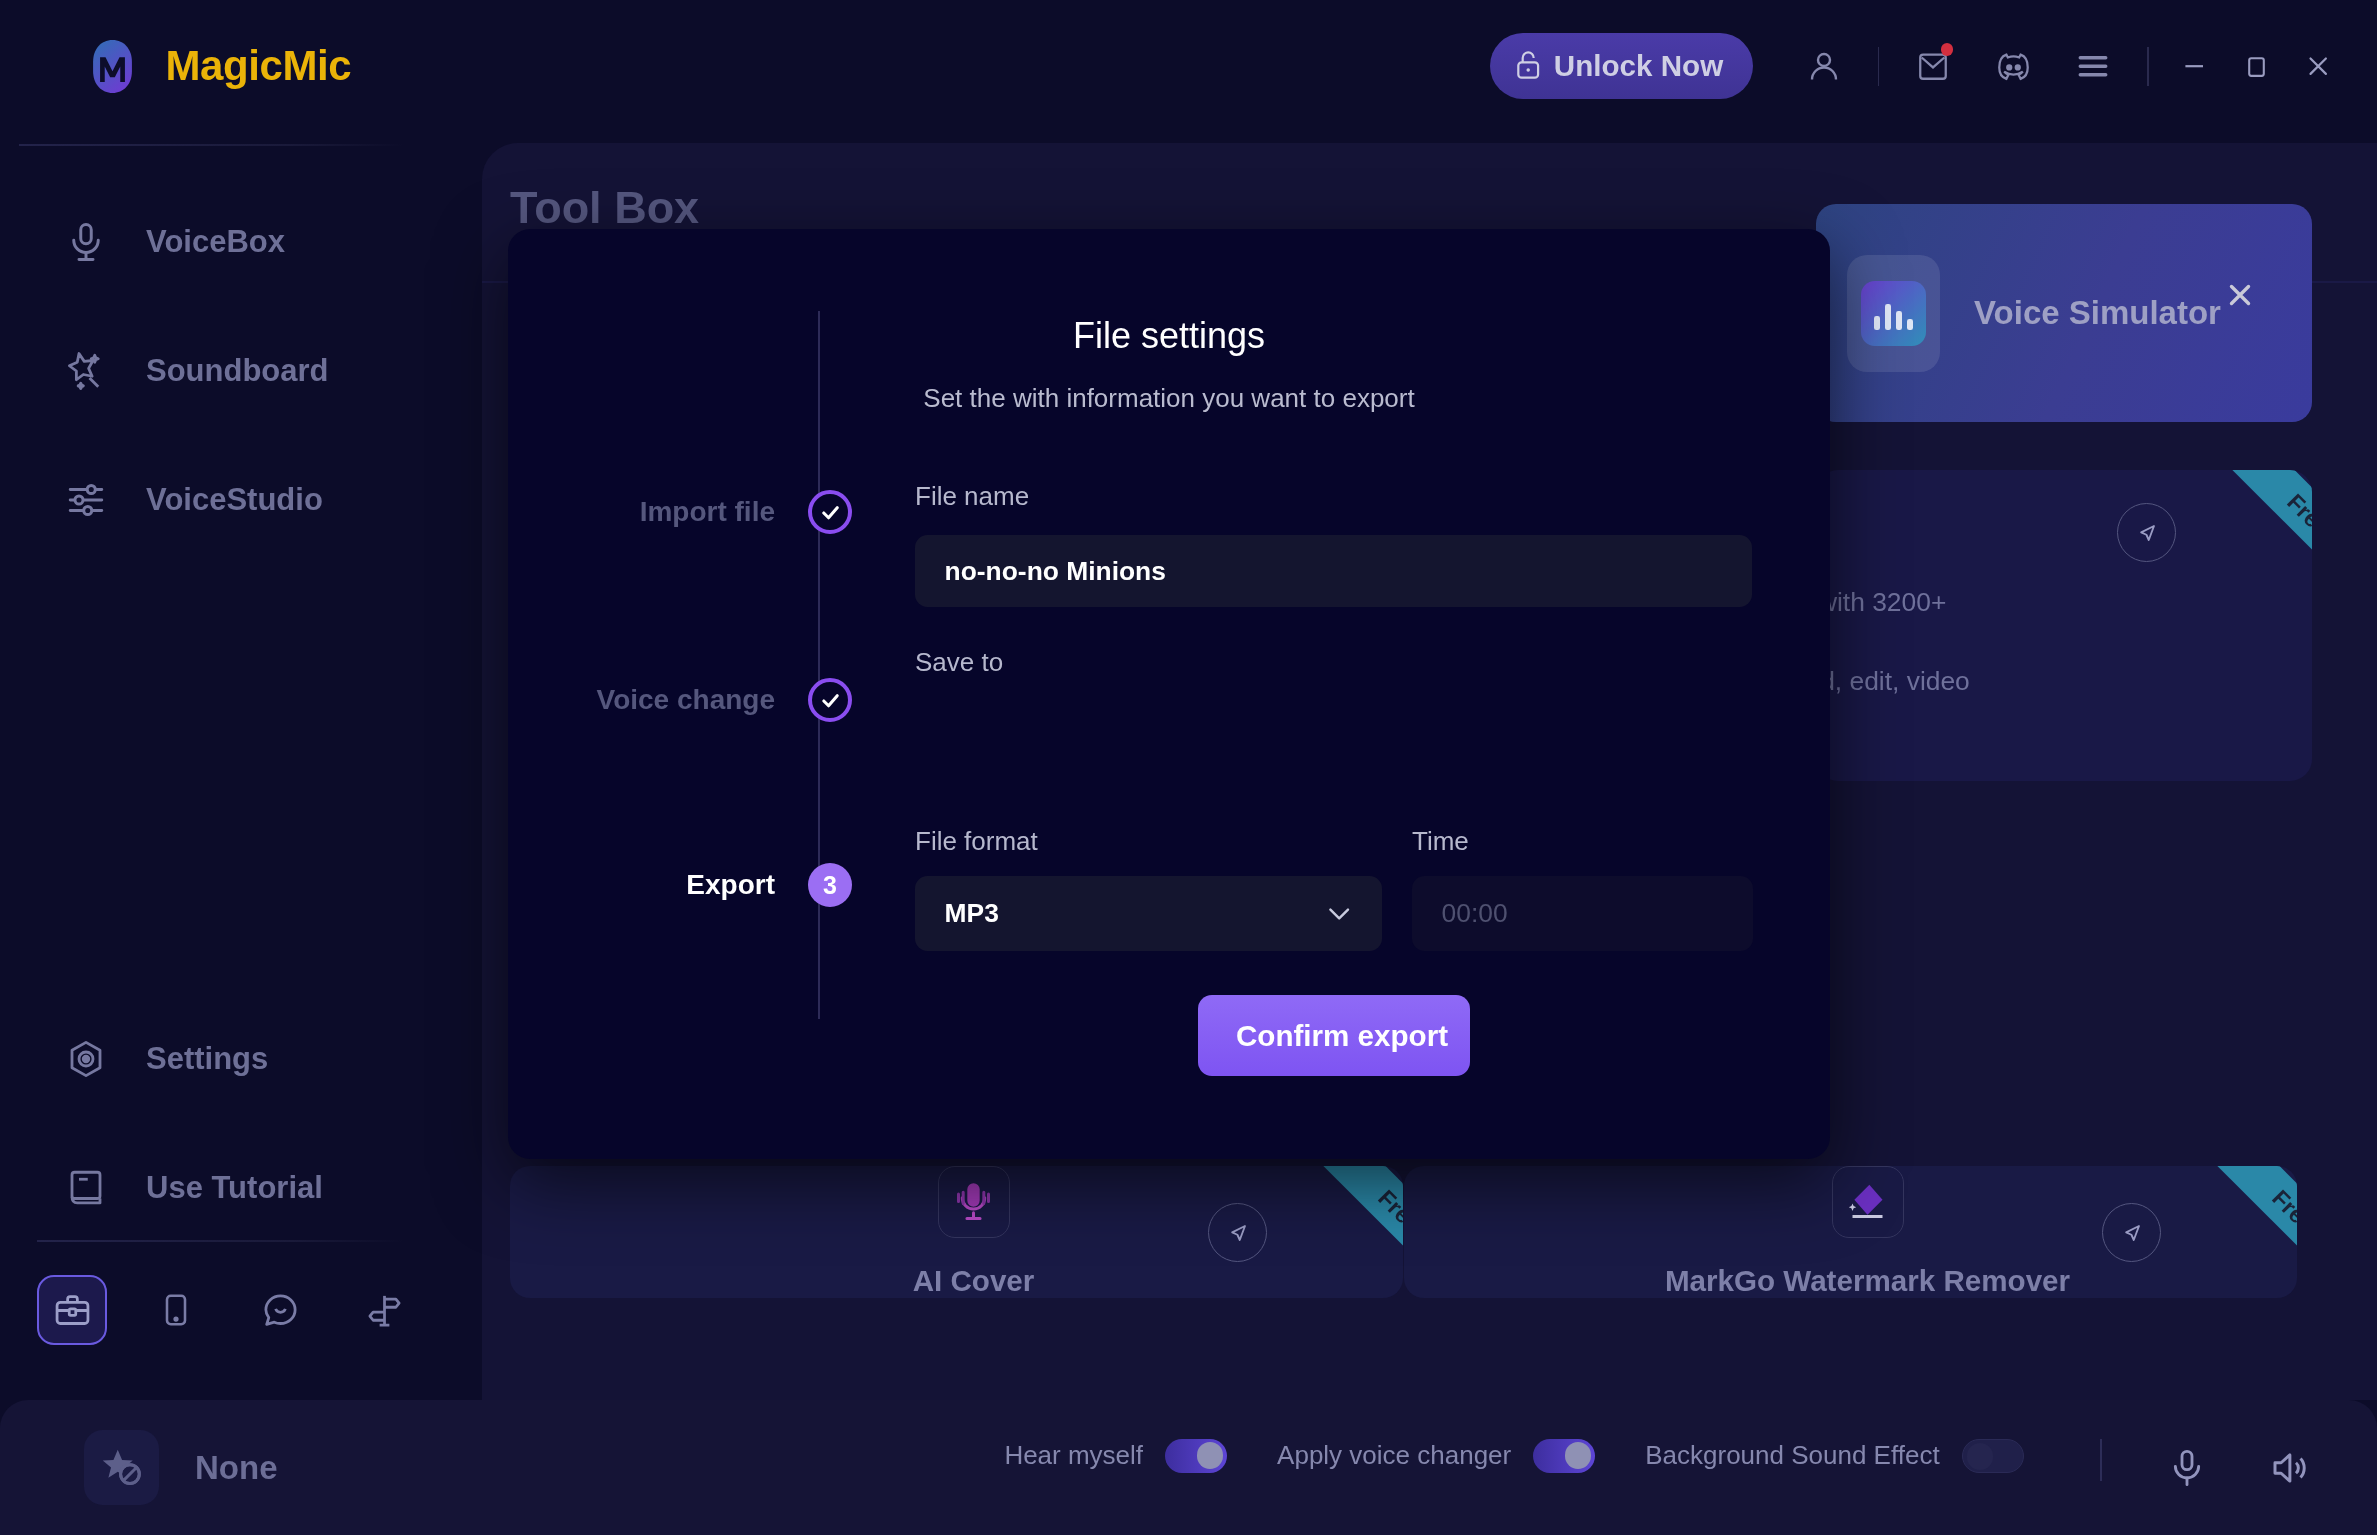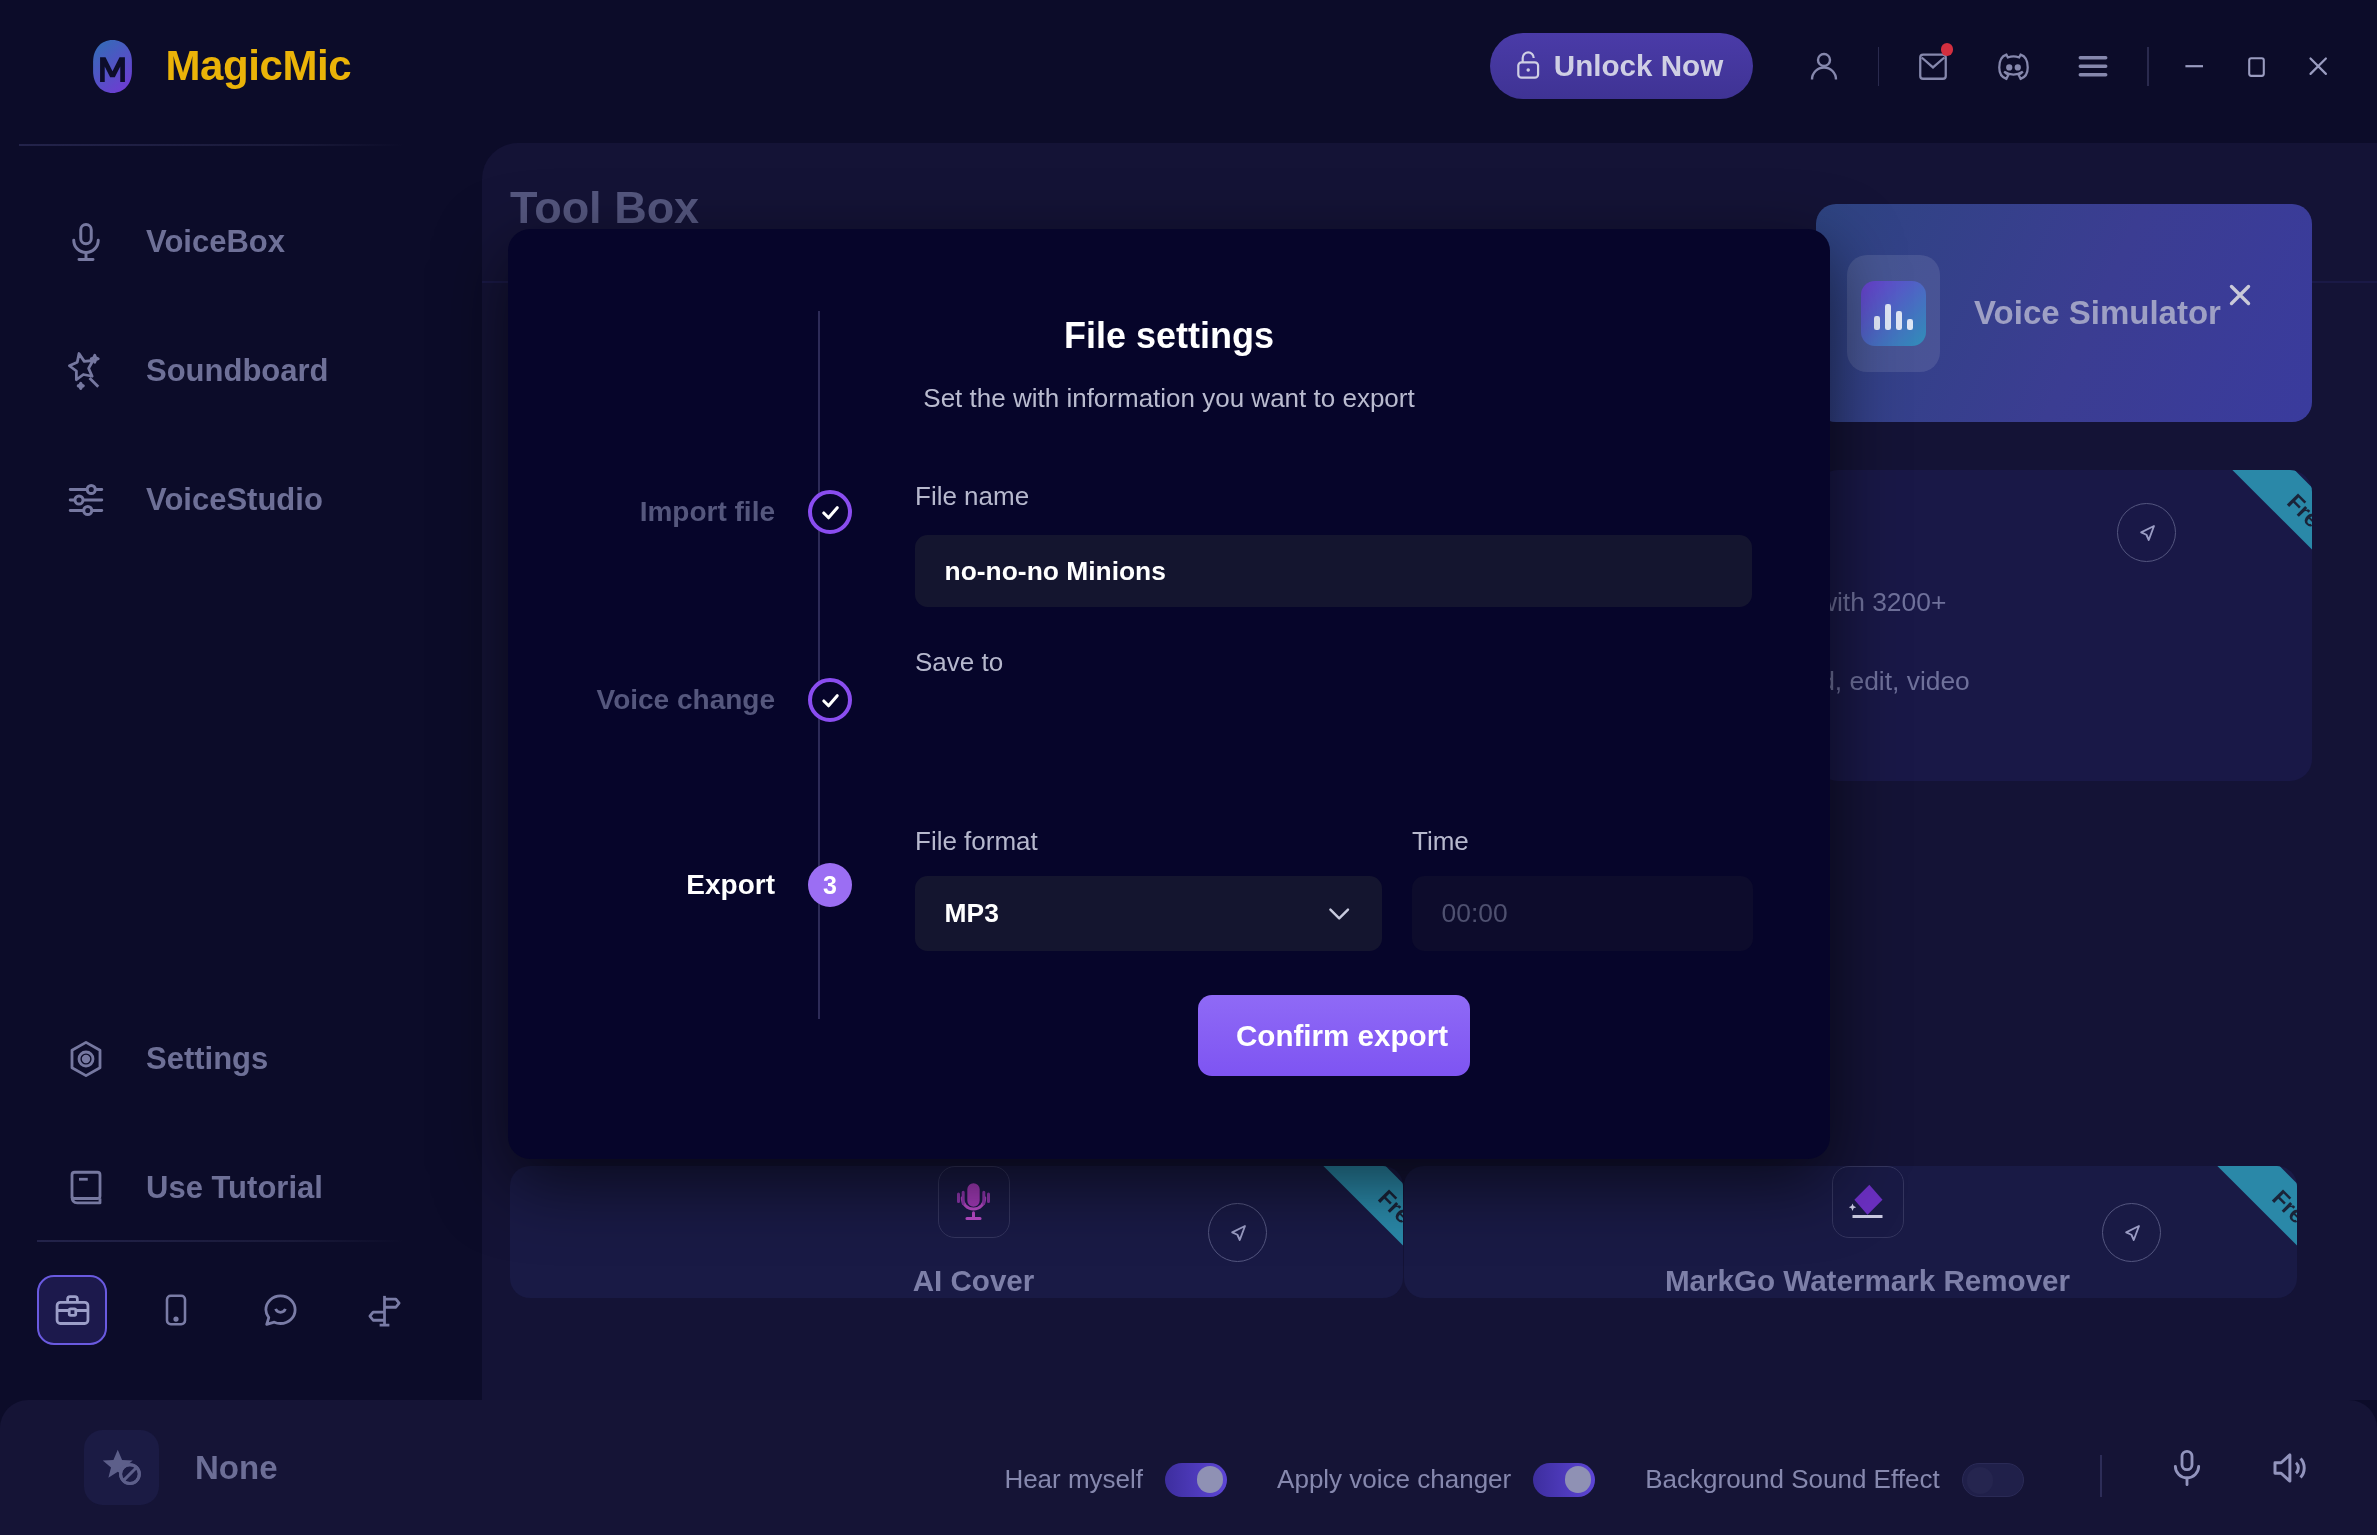--- a/index.html
+++ b/index.html
@@ -219,21 +219,21 @@
   }
   .modal-close {
     position: absolute; top: 271px; right: 113px;
     width: 48px; height: 48px;
     display: flex; align-items: center; justify-content: center;
     color: #c9c9d8; cursor: pointer;
   }
   .modal-title {
     position: absolute; top: 315px; left: 0; width: 1322px;
     text-align: center;
-    font-size: 36px; font-weight: 700; color: #ffffff;
+    font-size: 36px; font-weight: 400; color: #ffffff;
   }
   .modal-sub {
     position: absolute; top: 383px; left: 0; width: 1322px;
     text-align: center;
     font-size: 26px; color: #b9bbcf;
   }
   .steps-line {
     position: absolute; left: 818px; top: 311px;
     width: 1.6px; height: 708px; background: #2d2b58;
   }
@@ -294,21 +294,21 @@
   }
   .bb-voice-icon {
     width: 75px; height: 75px; border-radius: 18.7px;
     background: #1b1b44;
     display: flex; align-items: center; justify-content: center;
     color: #5d5f8a;
   }
   .bb-voice-name { font-size: 33px; font-weight: 700; color: #6c6e96; }
   .bb-right {
     position: absolute; right: 45px;
-    display: flex; align-items: flex-end; gap: 16px;
+    display: flex; align-items: flex-start; gap: 16px;
   }
   .toggle-group {
     display: flex; align-items: center; gap: 22px; margin-right: 34px;
   }
   .toggle-label { font-size: 26px; color: #8688ae; }
   .sw {
     width: 62px; height: 34px; border-radius: 18.7px;
     position: relative; cursor: pointer; flex: none;
   }
   .sw.on { background: linear-gradient(90deg,#3d2e9e,#5d45d6); }

